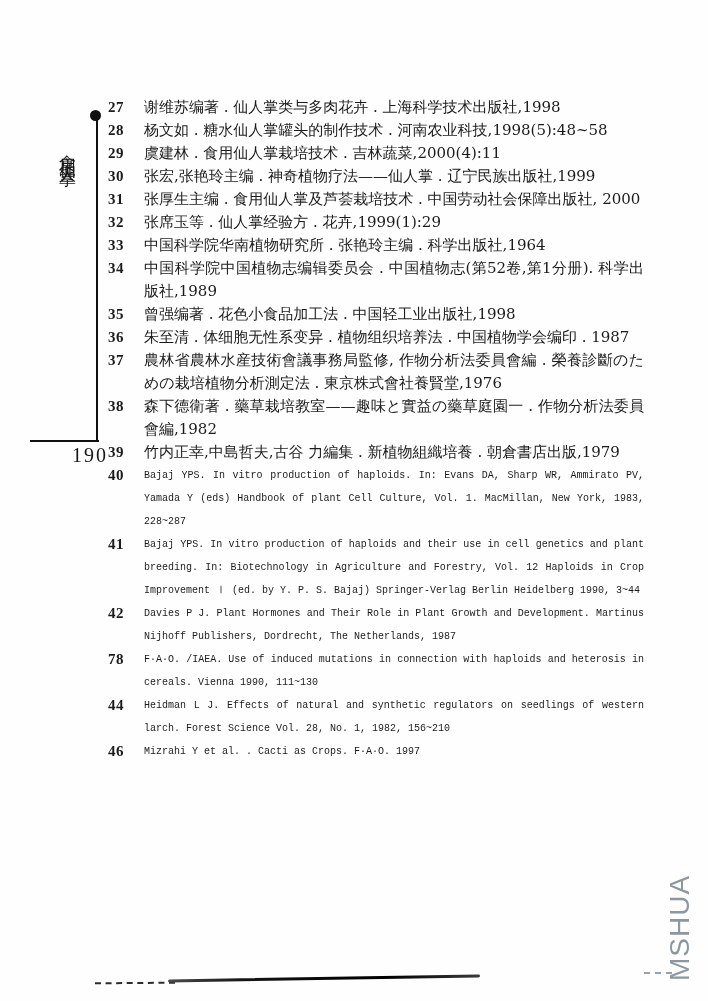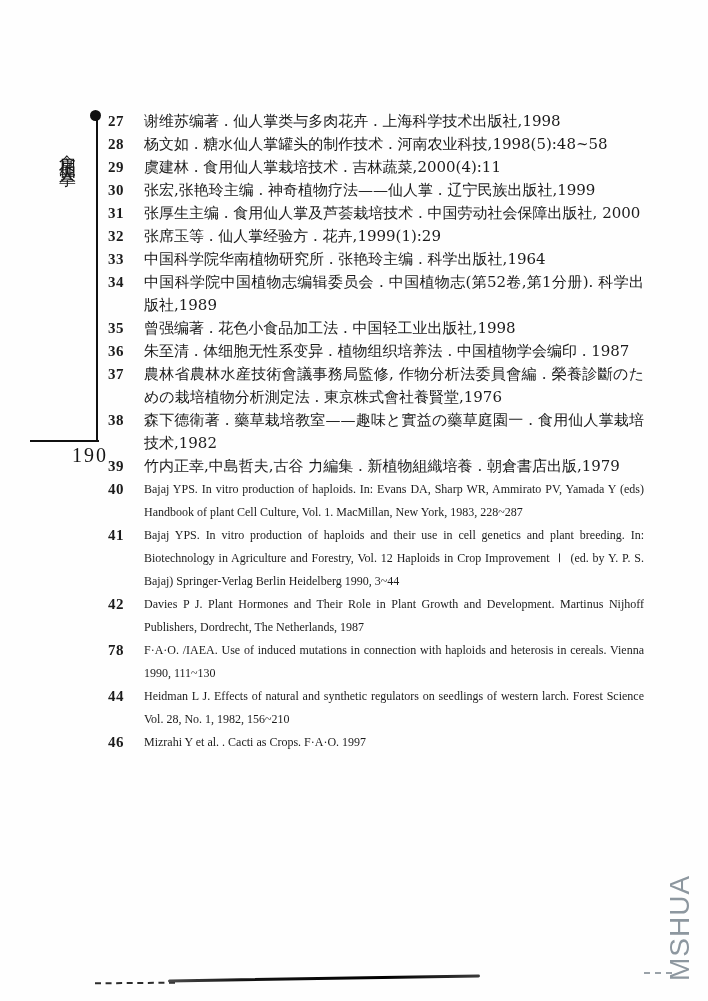--- a/index.html
+++ b/index.html
@@ -66,43 +66,43 @@
     letter-spacing: 2px;
     font-family: "Liberation Serif", serif;
     color: #161616;
     margin-left: 27px;
   }
 
   
   .refs {
     position: absolute;
     left: 108px;
-    top: 110px;
+    top: 96px;
     width: 536px;
   }
   .ref-item {
     display: flex;
     font-size: 15px;
     line-height: 23px;
     color: #1b1b1b;
   }
   .ref-num {
     flex: 0 0 36px;
     font-family: "Liberation Serif", serif;
     font-weight: 600;
     letter-spacing: 0.5px;
   }
   .ref-text {
     flex: 1;
     text-align: justify;
     text-justify: inter-word;
   }
   .lang-en .ref-text {
-    font-family: Liberation Serif, serif;
-    font-size: 12px;
+    font-family: Liberation Mono, monospace;
+    font-size: 10px;
   }
 
   
   .artifact-dashes-left {
     position: absolute;
     left: 95px;
     top: 982px;
     width: 80px;
     border-top: 2px dashed #2c2c2c;
     transform: rotate(-0.4deg);
@@ -210,21 +210,21 @@
         <span class="ref-text">朱至清 . 体细胞无性系变异 . 植物组织培养法 . 中国植物学会编印 . 1987</span>
       </div>
 
       <div class="ref-item lang-ja">
         <span class="ref-num">37</span>
         <span class="ref-text">農林省農林水産技術會議事務局監修, 作物分析法委員會編 . 榮養診斷のための栽培植物分析測定法 . 東京株式會社養賢堂,1976</span>
       </div>
 
       <div class="ref-item lang-ja">
         <span class="ref-num">38</span>
-        <span class="ref-text">森下德衛著 . 藥草栽培教室——趣味と實益の藥草庭園一 . 食用仙人掌栽培技术,1982</span>
+        <span class="ref-text">森下德衛著 . 藥草栽培教室——趣味と實益の藥草庭園一 . 作物分析法委員會編,1982</span>
       </div>
 
       <div class="ref-item lang-ja">
         <span class="ref-num">39</span>
         <span class="ref-text">竹内正幸,中島哲夫,古谷 力編集 . 新植物組織培養 . 朝倉書店出版,1979</span>
       </div>
 
       <div class="ref-item lang-en">
         <span class="ref-num">40</span>
         <span class="ref-text">Bajaj YPS. In vitro production of haploids. In: Evans DA, Sharp WR, Ammirato PV, Yamada Y (eds) Handbook of plant Cell Culture, Vol. 1. MacMillan, New York, 1983, 228~287</span>

